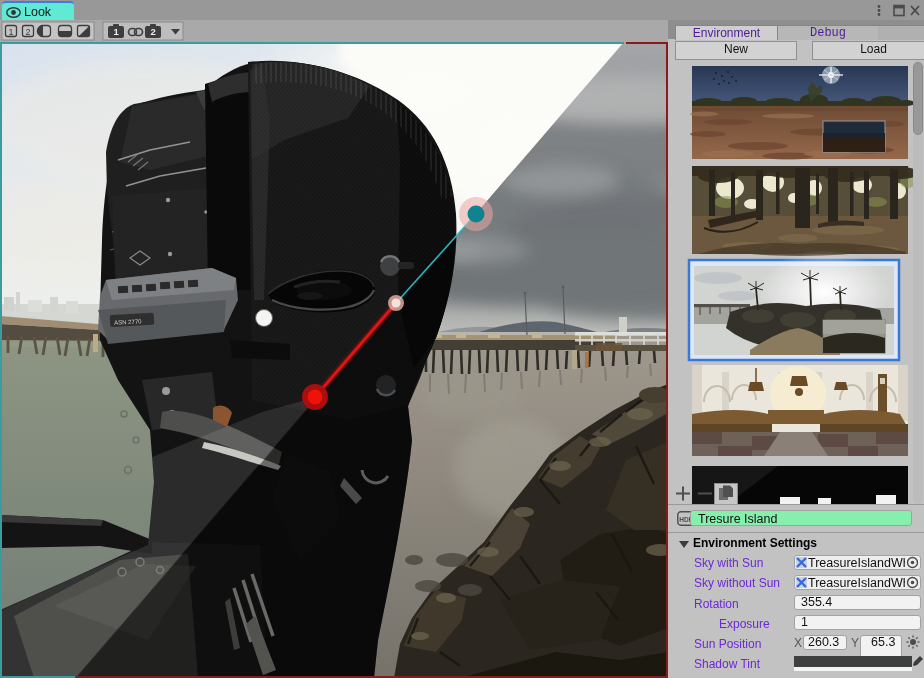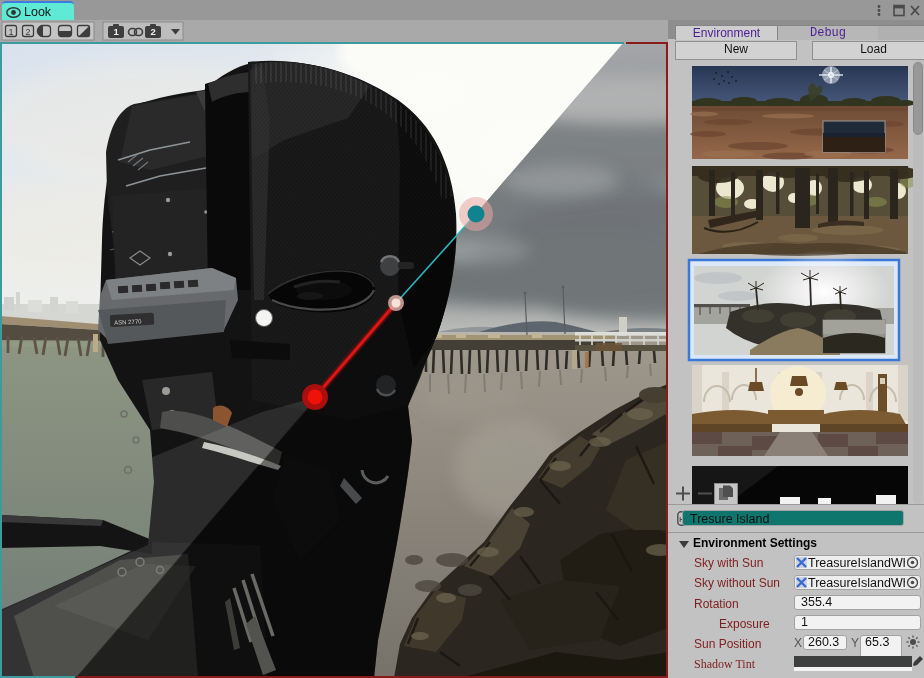--- a/index.html
+++ b/index.html
@@ -11,21 +11,21 @@
        border-top:2px solid #3e7de0;border-radius:4px 4px 0 0;
        font-size:12.5px;color:#151515;line-height:17px;}
   #tab .txt{position:absolute;left:22px;top:1px;}
   #toolbar{left:0;top:20px;width:668px;height:22px;background:#a9a9a9;border-bottom:1px solid #8a8a8a;box-sizing:border-box;}
   #rpanel{left:668px;top:20px;width:256px;height:658px;background:#c2c2c2;}
   #tabstrip{left:0;top:0;width:256px;height:19px;background:#8e8e8e;}
   .ptab{position:absolute;top:5px;height:14px;font-size:12px;color:#4c1d95;
         text-align:center;line-height:14px;}
   .btnrow{position:absolute;top:21px;height:17px;background:#d2d2d2;
         border:1px solid #909090;font-size:12px;color:#111;text-align:center;line-height:15px;}
-  .lbl{position:absolute;font-size:12px;color:#7f1d1d;}
+  .lbl{position:absolute;font-size:12px;color:#6d28d9;}
 </style>
 </head>
 <body>
 
 <svg class="abs" style="left:0;top:42px" width="668" height="636" viewBox="0 42 668 636">
   <defs>
     <linearGradient id="sky1" x1="0" y1="0" x2="0.55" y2="1">
       <stop offset="0" stop-color="#d8e2ee"></stop>
       <stop offset="0.5" stop-color="#eceeec"></stop>
       <stop offset="1" stop-color="#f2f2ec"></stop>
@@ -669,35 +669,35 @@
     </g>
   </svg>
 </div>
 <div class="abs" style="left:668px;top:504px;width:256px;height:1px;background:#9a9a9a;"></div>
 
 <div class="abs" style="left:668px;top:506px;width:256px;height:26px;">
   <svg class="abs" style="left:9px;top:5px" width="18" height="15" viewBox="0 0 18 15">
     <rect x="0.8" y="0.8" width="16.4" height="13.4" rx="3" fill="none" stroke="#4e4e4e" stroke-width="1.4"></rect>
     <text x="2.2" y="10.5" font-size="6.5" font-weight="bold" fill="#4e4e4e" font-family="Liberation Sans,sans-serif">HDR</text>
   </svg>
-  <div class="abs" style="left:14px;top:4px;width:222px;height:16px;background:#0f766e;border:1px solid #a2a2a2;border-radius:3px;font-size:12.5px;color:#111;line-height:16px;padding-left:7px;box-sizing:border-box;">Tresure Island</div>
+  <div class="abs" style="left:22px;top:4px;width:222px;height:16px;background:#86efac;border:1px solid #a2a2a2;border-radius:3px;font-size:12.5px;color:#111;line-height:16px;padding-left:7px;box-sizing:border-box;">Tresure Island</div>
 </div>
 <div class="abs" style="left:668px;top:532px;width:256px;height:1px;background:#9a9a9a;"></div>
 
 <div class="abs" style="left:668px;top:534px;width:256px;height:144px;font-size:12px;color:#111;">
   <svg class="abs" style="left:11px;top:6px" width="10" height="9" viewBox="0 0 10 9">
       <path d="M0,1 L10,1 L5,8 Z" fill="#3c3c3c"></path>
     </svg>
   <div class="abs" style="left:25px;top:2px;font-weight:bold;color:#000000;">Environment Settings</div>
   <div class="lbl" style="left:26px;top:22px;">Sky with Sun</div>
   <div class="lbl" style="left:26px;top:42px;">Sky without Sun</div>
   <div class="lbl" style="left:26px;top:63px;">Rotation</div>
   <div class="lbl" style="left:11px;top:83px;margin-left:40px;">Exposure</div>
   <div class="lbl" style="left:26px;top:103px;">Sun Position</div>
-  <div class="lbl" style="left:26px;top:123px;font-family:Liberation Serif, serif;">Shadow Tint</div>
+  <div class="lbl" style="left:26px;top:123px;">Shadow Tint</div>
 
   <div class="abs" style="left:126px;top:21px;width:127px;height:15px;background:#eeeeee;border:1px solid #a2a2a2;border-radius:3px;box-sizing:border-box;"></div>
   <div class="abs" style="left:126px;top:41px;width:127px;height:15px;background:#eeeeee;border:1px solid #a2a2a2;border-radius:3px;box-sizing:border-box;"></div>
   <svg class="abs" style="left:128px;top:23px" width="11" height="11" viewBox="0 0 11 11">
     <rect width="11" height="11" fill="#cdd3de"></rect>
     <path d="M1,1 L10,10 M10,1 L1,10" stroke="#3a6ad4" stroke-width="2.4"></path>
   </svg>
   <svg class="abs" style="left:128px;top:43px" width="11" height="11" viewBox="0 0 11 11">
     <rect width="11" height="11" fill="#cdd3de"></rect>
     <path d="M1,1 L10,10 M10,1 L1,10" stroke="#3a6ad4" stroke-width="2.4"></path>
@@ -712,21 +712,21 @@
     <circle cx="6.5" cy="6.5" r="5" fill="none" stroke="#4b4b4b" stroke-width="1.4"></circle>
     <circle cx="6.5" cy="6.5" r="1.8" fill="#4b4b4b"></circle>
   </svg>
 
   <div class="abs" style="left:126px;top:61px;width:127px;height:15px;background:#f2f2f2;border:1px solid #a2a2a2;border-radius:3px;box-sizing:border-box;font-size:12.5px;line-height:13px;padding-left:6px;">355.4</div>
   <div class="abs" style="left:126px;top:81px;width:127px;height:15px;background:#f2f2f2;border:1px solid #a2a2a2;border-radius:3px;box-sizing:border-box;font-size:12.5px;line-height:13px;padding-left:6px;">1</div>
 
   <div class="abs" style="left:126px;top:102px;color:#555;">X</div>
   <div class="abs" style="left:135px;top:101px;width:44px;height:15px;background:#f2f2f2;border:1px solid #a2a2a2;border-radius:3px;box-sizing:border-box;font-size:12.5px;line-height:13px;padding-left:4px;">260.3</div>
   <div class="abs" style="left:183px;top:102px;color:#555;">Y</div>
-  <div class="abs" style="left:192px;top:101px;width:42px;height:32px;background:#f2f2f2;border:1px solid #a2a2a2;border-radius:3px;box-sizing:border-box;font-size:12.5px;line-height:13px;padding-left:4px;">65.3</div>
+  <div class="abs" style="left:192px;top:101px;width:42px;height:32px;background:#f2f2f2;border:1px solid #a2a2a2;border-radius:3px;box-sizing:border-box;font-size:12.5px;line-height:13px;padding-left:10px;">65.3</div>
   <svg class="abs" style="left:238px;top:101px" width="14" height="14" viewBox="0 0 14 14">
     <circle cx="7" cy="7" r="3" fill="#4b4b4b"></circle>
     <g stroke="#4b4b4b" stroke-width="1.3">
       <line x1="7" y1="0.5" x2="7" y2="2.5"></line>
         <line x1="7" y1="11.5" x2="7" y2="13.5"></line>
       <line x1="0.5" y1="7" x2="2.5" y2="7"></line>
         <line x1="11.5" y1="7" x2="13.5" y2="7"></line>
       <line x1="2.4" y1="2.4" x2="3.8" y2="3.8"></line>
         <line x1="10.2" y1="10.2" x2="11.6" y2="11.6"></line>
       <line x1="2.4" y1="11.6" x2="3.8" y2="10.2"></line>

